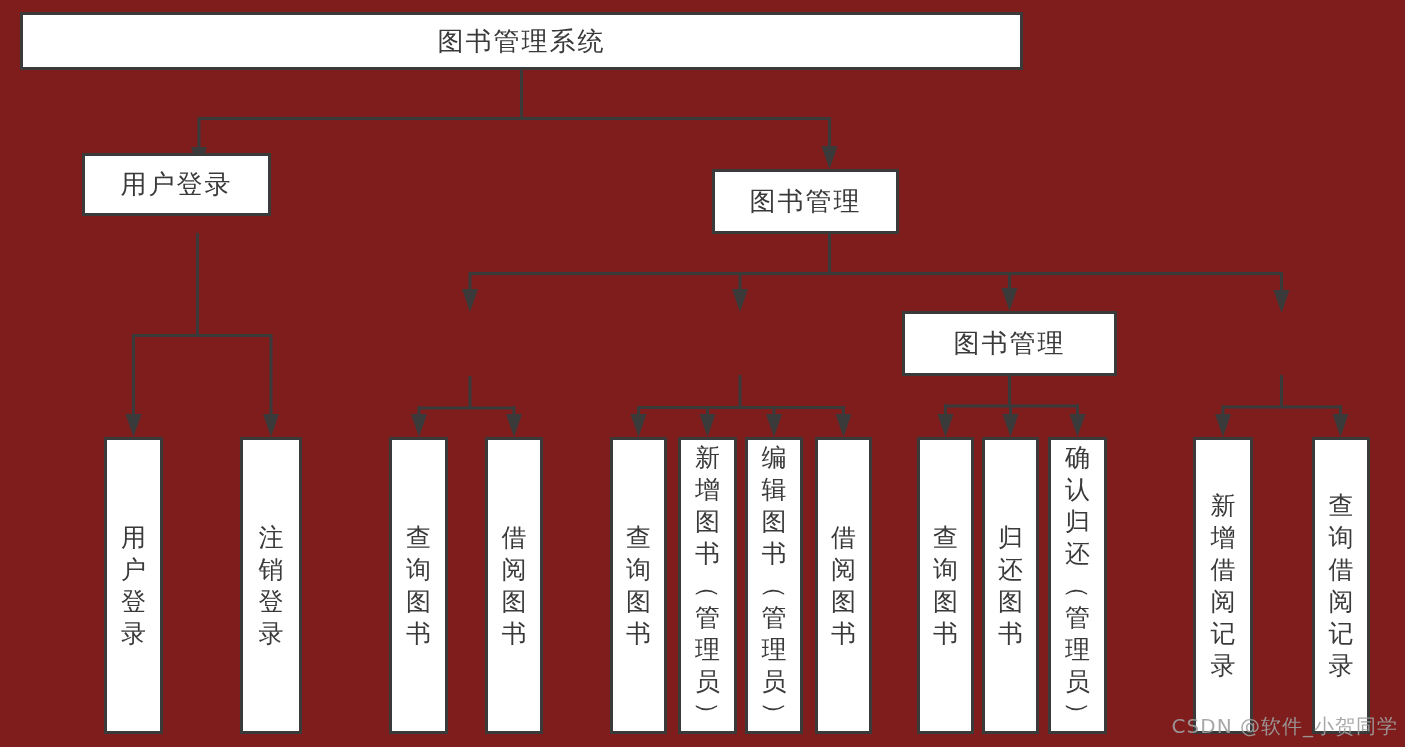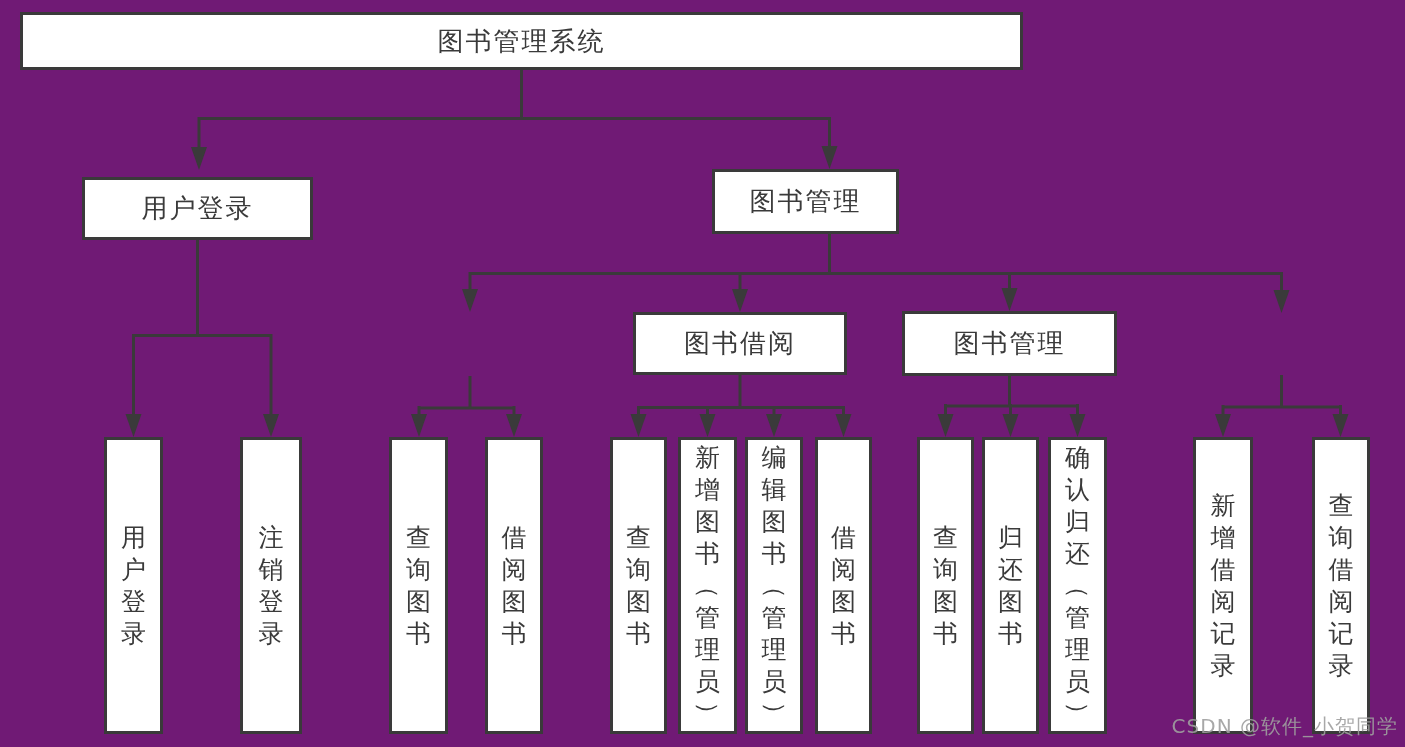--- a/index.html
+++ b/index.html
@@ -1,17 +1,17 @@
 <!DOCTYPE html>
 <html><head>
 <meta charset="utf-8">
 <style>
   html,body { margin:0; padding:0; background:#ffffff; }
   .canvas {
-    position:relative; width:1405px; height:747px; background:#701a75;
+    position:relative; width:1405px; height:747px; background:#7f1d1d;
     font-family:"DejaVu Sans","Liberation Sans",sans-serif;
     color:#3a3a3a; overflow:hidden;
   }
   svg.wires { position:absolute; left:0; top:0; width:1405px; height:747px; }
   .node {
     position:absolute; box-sizing:border-box; background:#ffffff;
     border:3px solid #3a3a3a; display:flex; align-items:center; justify-content:center;
   }
   .node .lbl { font-size:26px; letter-spacing:2px; white-space:nowrap; }
   
@@ -88,30 +88,27 @@
       <polygon points="1069.5,414 1085.5,414 1077.5,437"></polygon>
       <polygon points="1215,414 1231,414 1223,437"></polygon>
       <polygon points="1332.5,414 1348.5,414 1340.5,437"></polygon>
     </g>
   </svg>
 
   <div class="node" style="left:20px;top:12px;width:1003px;height:58px">
     <span class="lbl">图书管理系统</span>
   </div>
 
-  <div class="node" style="left:82px;top:177px;width:231px;height:63px">
+  <div class="node" style="left:82px;top:153px;width:189px;height:63px">
     <span class="lbl">用户登录</span>
   </div>
   <div class="node" style="left:712px;top:169px;width:187px;height:65px">
     <span class="lbl">图书管理</span>
   </div>
 
-  <div class="node" style="left:633px;top:312px;width:214px;height:63px">
-    <span class="lbl">图书借阅</span>
-  </div>
   <div class="node" style="left:902px;top:311px;width:215px;height:65px">
     <span class="lbl">图书管理</span>
   </div>
 
   <div class="node v" style="left:104px;top:437px;width:59px;height:297px">
     <span class="lbl vtext">
         <span>用</span>
         <span>户</span>
         <span>登</span>
         <span>录</span>

